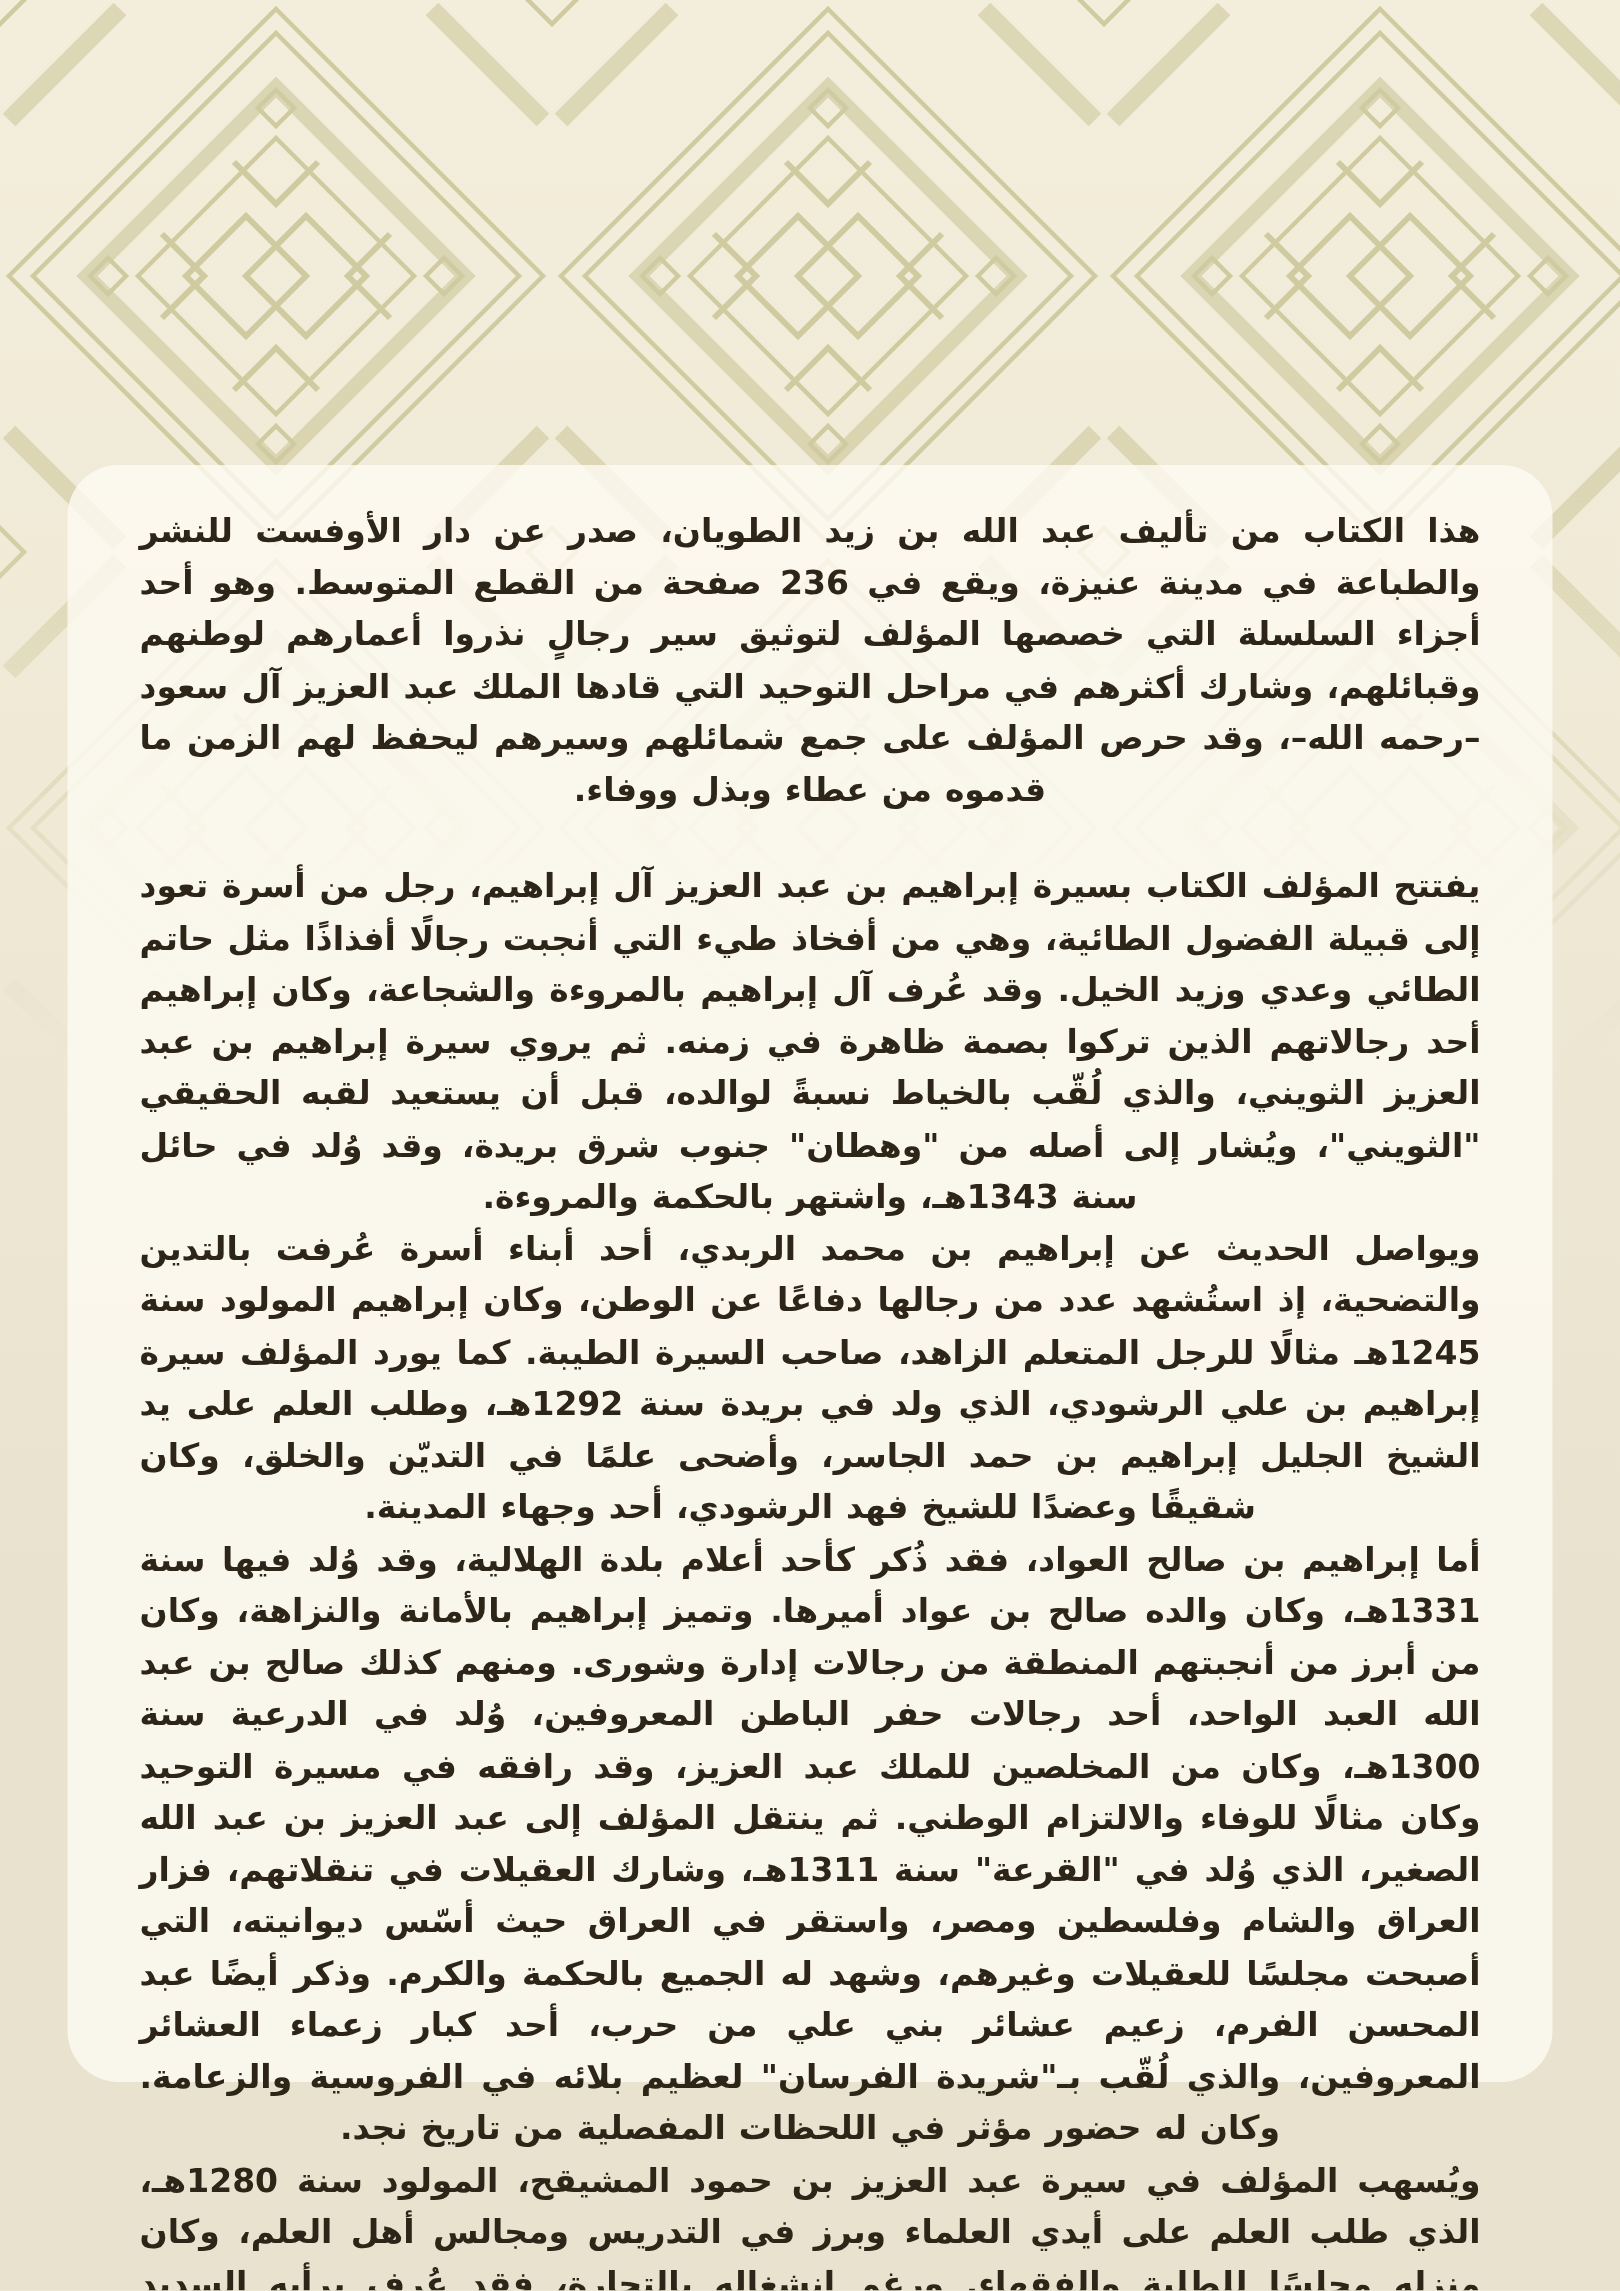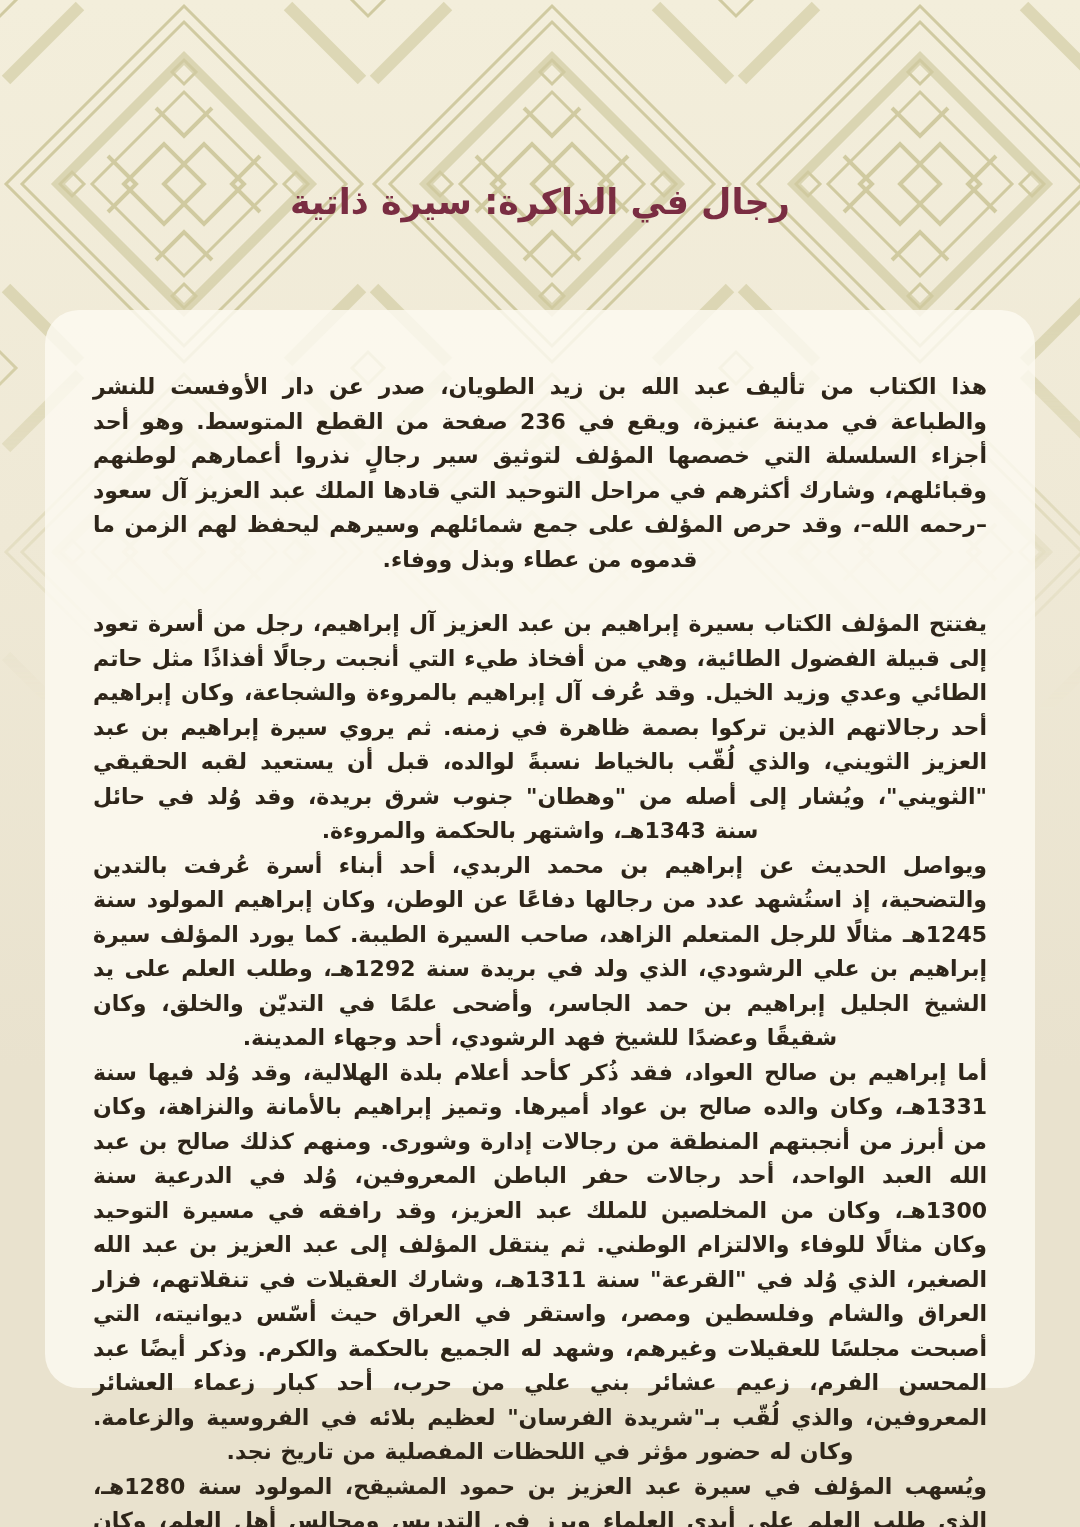--- a/index.html
+++ b/index.html
@@ -60,21 +60,20 @@
     color: #2e2519;
     font-weight: 700;
     font-size: 22px;
     line-height: 34.5px;
     text-align: justify;
     text-align-last: center;
     word-spacing: 1px;
   }
   .card p.lead {
     margin-bottom: 30px;
-    margin-top: 32px;
   }
 </style>
 </head>
 <body>
 
 <div class="page">
 
   <div class="pattern-wrap">
     <svg width="1080" height="780" xmlns="http://www.w3.org/2000/svg" aria-hidden="true">
       <defs>
@@ -109,21 +108,20 @@
             <path d="M-16,368 L0,352 L16,368 L0,384 Z" stroke-width="3"></path>
             <path d="M352,368 L368,352 L384,368 L368,384 Z" stroke-width="3"></path>
           </g>
         </pattern>
       </defs>
       <rect x="0" y="0" width="1080" height="780" fill="url(#geo)"></rect>
     </svg>
   </div>
 
   <h1 class="title-block" style="margin:0;">
-    <span style="display:block;">رجال في الذاكرة: سيرة ذاتية</span>
   </h1>
 
   <div class="card">
     <p class="lead">هذا الكتاب من تأليف عبد الله بن زيد الطويان، صدر عن دار الأوفست للنشر والطباعة في مدينة عنيزة، ويقع في 236 صفحة من القطع المتوسط. وهو أحد أجزاء السلسلة التي خصصها المؤلف لتوثيق سير رجالٍ نذروا أعمارهم لوطنهم وقبائلهم، وشارك أكثرهم في مراحل التوحيد التي قادها الملك عبد العزيز آل سعود –رحمه الله–، وقد حرص المؤلف على جمع شمائلهم وسيرهم ليحفظ لهم الزمن ما قدموه من عطاء وبذل ووفاء.</p>
     <p>يفتتح المؤلف الكتاب بسيرة إبراهيم بن عبد العزيز آل إبراهيم، رجل من أسرة تعود إلى قبيلة الفضول الطائية، وهي من أفخاذ طيء التي أنجبت رجالًا أفذاذًا مثل حاتم الطائي وعدي وزيد الخيل. وقد عُرف آل إبراهيم بالمروءة والشجاعة، وكان إبراهيم أحد رجالاتهم الذين تركوا بصمة ظاهرة في زمنه. ثم يروي سيرة إبراهيم بن عبد العزيز الثويني، والذي لُقّب بالخياط نسبةً لوالده، قبل أن يستعيد لقبه الحقيقي "الثويني"، ويُشار إلى أصله من "وهطان" جنوب شرق بريدة، وقد وُلد في حائل سنة 1343هـ، واشتهر بالحكمة والمروءة.</p>
     <p>ويواصل الحديث عن إبراهيم بن محمد الربدي، أحد أبناء أسرة عُرفت بالتدين والتضحية، إذ استُشهد عدد من رجالها دفاعًا عن الوطن، وكان إبراهيم المولود سنة 1245هـ مثالًا للرجل المتعلم الزاهد، صاحب السيرة الطيبة. كما يورد المؤلف سيرة إبراهيم بن علي الرشودي، الذي ولد في بريدة سنة 1292هـ، وطلب العلم على يد الشيخ الجليل إبراهيم بن حمد الجاسر، وأضحى علمًا في التديّن والخلق، وكان شقيقًا وعضدًا للشيخ فهد الرشودي، أحد وجهاء المدينة.</p>
     <p>أما إبراهيم بن صالح العواد، فقد ذُكر كأحد أعلام بلدة الهلالية، وقد وُلد فيها سنة 1331هـ، وكان والده صالح بن عواد أميرها. وتميز إبراهيم بالأمانة والنزاهة، وكان من أبرز من أنجبتهم المنطقة من رجالات إدارة وشورى. ومنهم كذلك صالح بن عبد الله العبد الواحد، أحد رجالات حفر الباطن المعروفين، وُلد في الدرعية سنة 1300هـ، وكان من المخلصين للملك عبد العزيز، وقد رافقه في مسيرة التوحيد وكان مثالًا للوفاء والالتزام الوطني. ثم ينتقل المؤلف إلى عبد العزيز بن عبد الله الصغير، الذي وُلد في "القرعة" سنة 1311هـ، وشارك العقيلات في تنقلاتهم، فزار العراق والشام وفلسطين ومصر، واستقر في العراق حيث أسّس ديوانيته، التي أصبحت مجلسًا للعقيلات وغيرهم، وشهد له الجميع بالحكمة والكرم. وذكر أيضًا عبد المحسن الفرم، زعيم عشائر بني علي من حرب، أحد كبار زعماء العشائر المعروفين، والذي لُقّب بـ"شريدة الفرسان" لعظيم بلائه في الفروسية والزعامة. وكان له حضور مؤثر في اللحظات المفصلية من تاريخ نجد.</p>
     <p>ويُسهب المؤلف في سيرة عبد العزيز بن حمود المشيقح، المولود سنة 1280هـ، الذي طلب العلم على أيدي العلماء وبرز في التدريس ومجالس أهل العلم، وكان منزله مجلسًا للطلبة والفقهاء. ورغم انشغاله بالتجارة، فقد عُرف برأيه السديد ومواقفه الوطنية، ومن ذلك مشاركته في تجديد التحالفات الحربية أثناء توحيد المملكة، ومنها وقعة "تُسَبلة" سنة 1347هـ. وقد أشار إليه الشيخ عمر الوسيدي بأريحية ومكانةٍ نادرة. وقد خلفه ابنه الشيخ عبد الله بن عبد العزيز المشيقح، الذي سار على خُطاه، وكان من أعيان بريدة، وعُرف بالحكمة والرزانة وعدم التسرّع في معالجة الأمور، فكان وجهًا من وجوه البلدة الذين لا يُذكر فضلهم إلا بكل تقدير.</p>
 
   </div>

